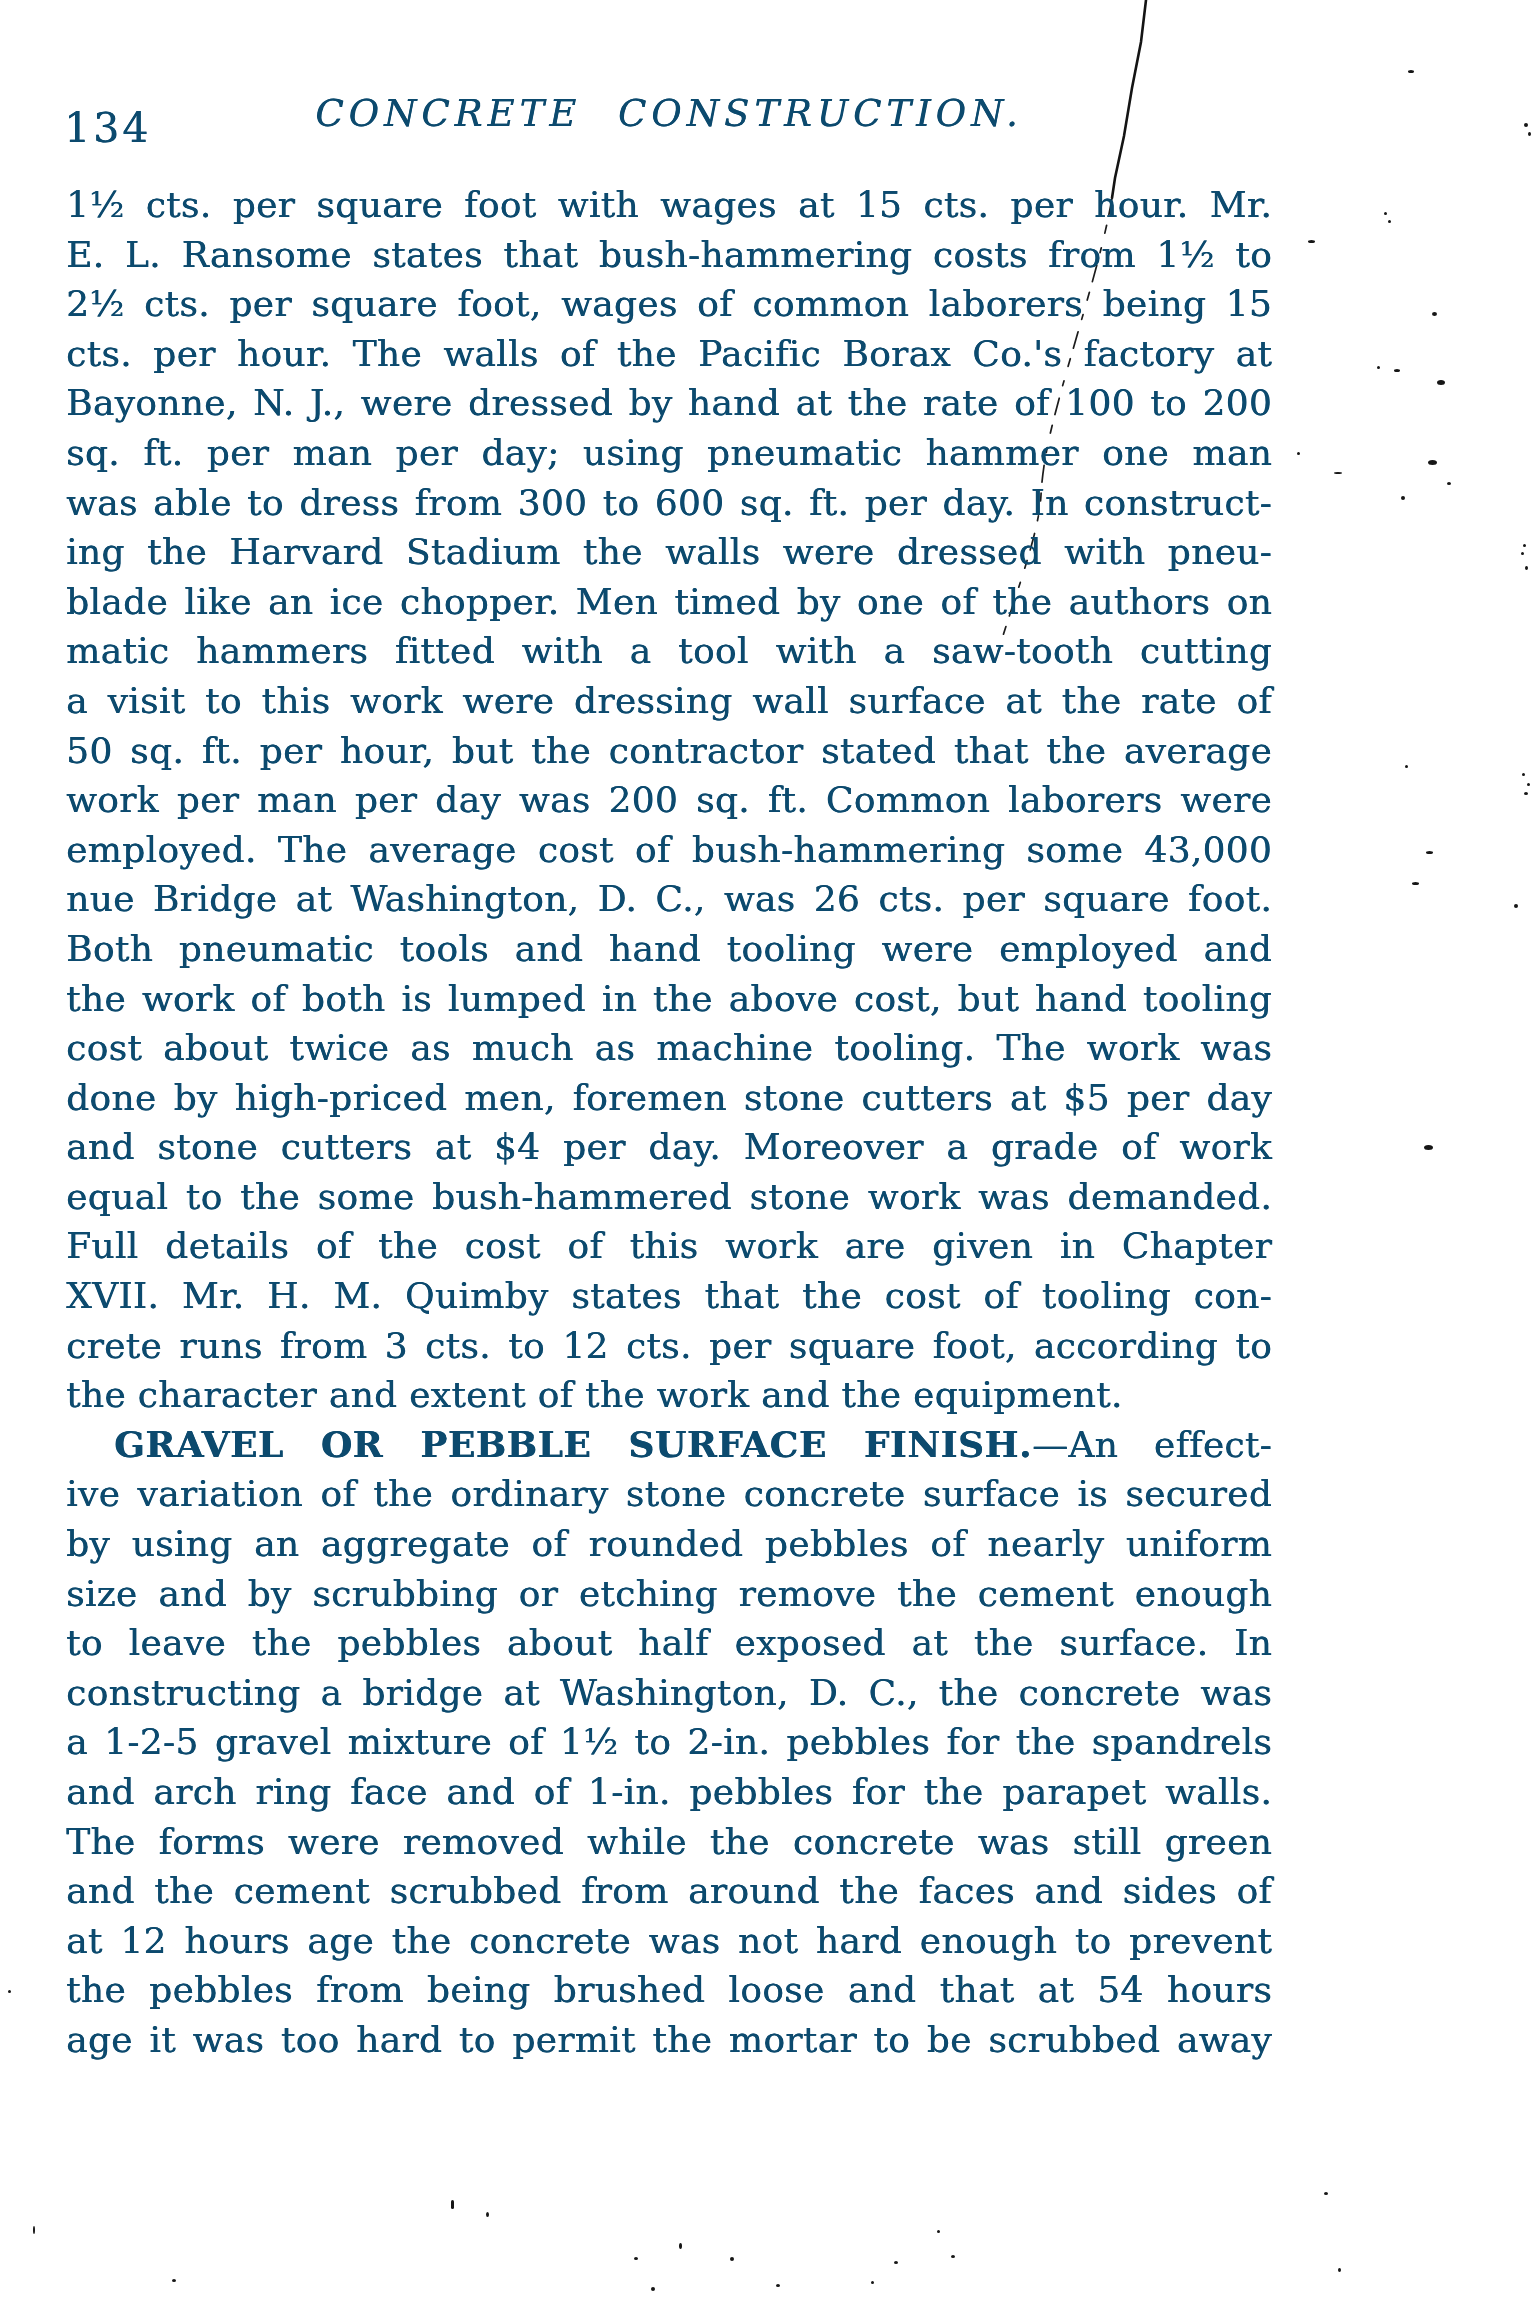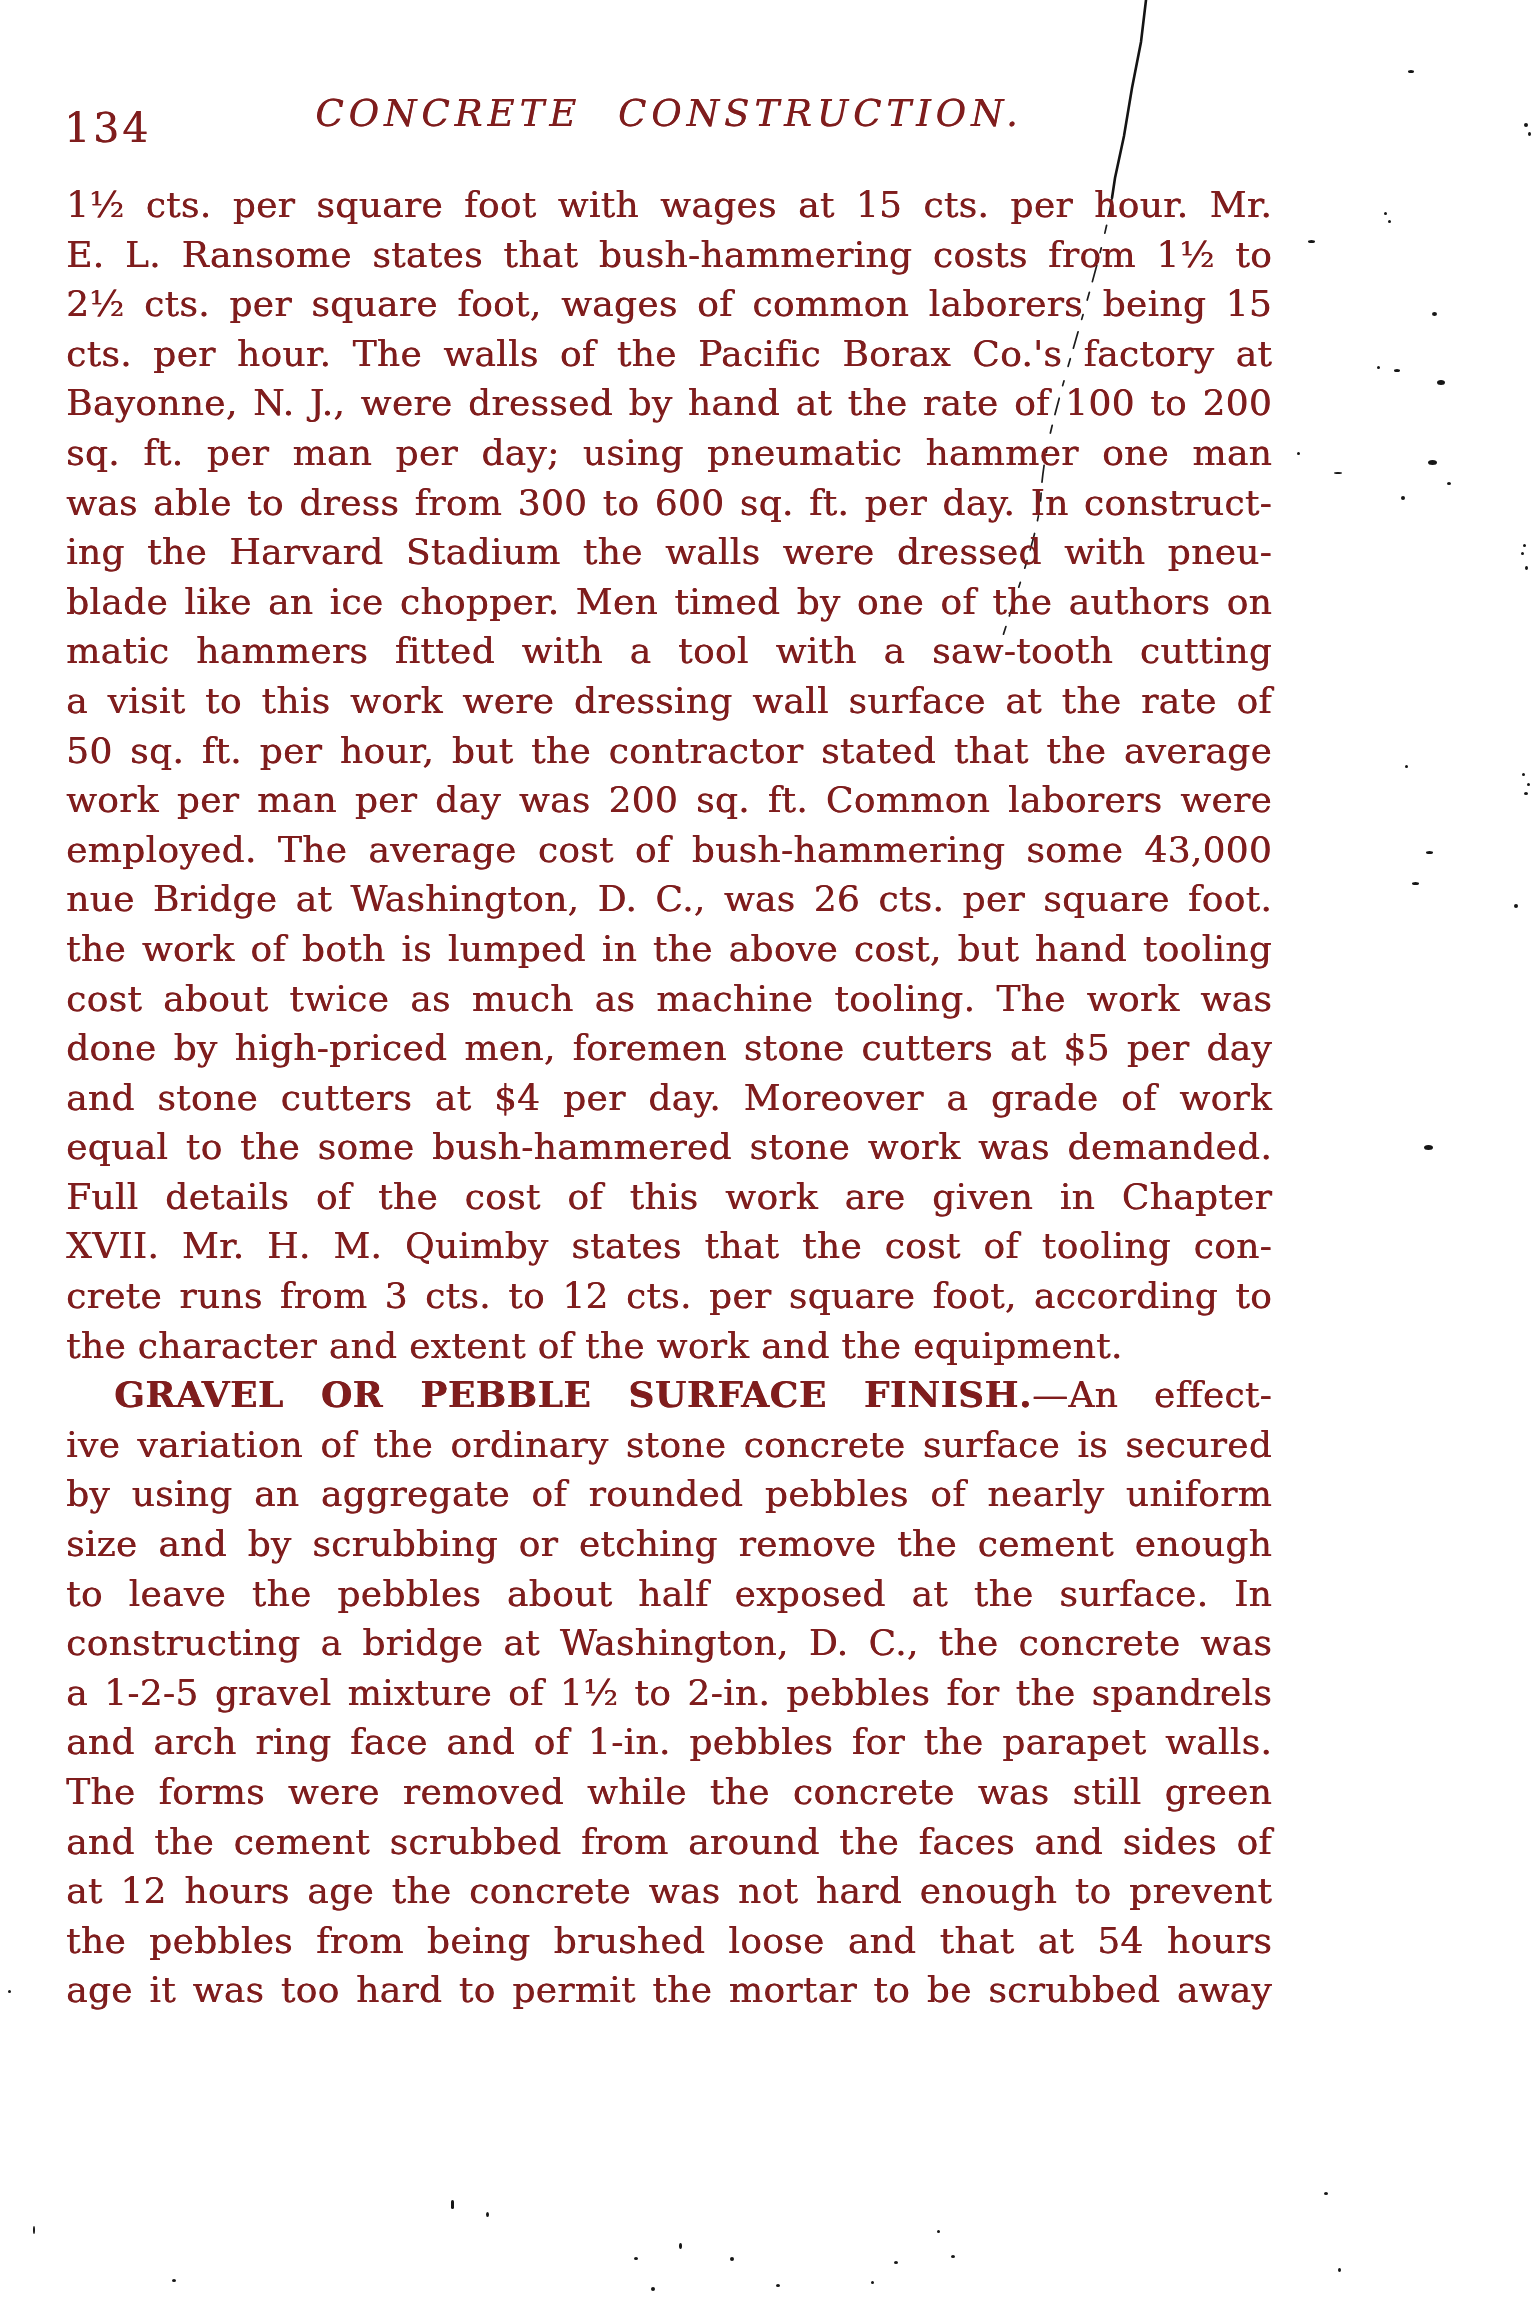--- a/index.html
+++ b/index.html
@@ -1,18 +1,18 @@
 <!DOCTYPE html>
 <html><head>
 <meta charset="utf-8">
 <style>
   html,body{margin:0;padding:0;background:#ffffff;}
   .page{
     position:relative;width:1531px;height:2297px;background:#ffffff;overflow:hidden;
-    font-family:"DejaVu Serif","Liberation Serif",serif;color:#7f1d1d;
+    font-family:"DejaVu Serif","Liberation Serif",serif;color:#0c4a6e;
   }
   .runhead{
     position:absolute;left:66px;top:92px;width:1206px;text-align:center;
     font-style:italic;font-size:37px;letter-spacing:5px;word-spacing:20px;
     text-shadow:0.4px 0 currentColor;white-space:nowrap;
   }
   .pagenum{
     position:absolute;left:64px;top:104px;font-size:41px;letter-spacing:3px;
     text-shadow:0.4px 0 currentColor;
   }
@@ -54,20 +54,21 @@
     <div class="ln">sq. ft. per man per day; using pneumatic hammer one man</div>
     <div class="ln">was able to dress from 300 to 600 sq. ft. per day. In construct-</div>
     <div class="ln">ing the Harvard Stadium the walls were dressed with pneu-</div>
     <div class="ln">blade like an ice chopper. Men timed by one of the authors on</div>
     <div class="ln">matic hammers fitted with a tool with a saw-tooth cutting</div>
     <div class="ln">a visit to this work were dressing wall surface at the rate of</div>
     <div class="ln">50 sq. ft. per hour, but the contractor stated that the average</div>
     <div class="ln">work per man per day was 200 sq. ft. Common laborers were</div>
     <div class="ln">employed. The average cost of bush-hammering some 43,000</div>
     <div class="ln">nue Bridge at Washington, D. C., was 26 cts. per square foot.</div>
+    <div class="ln">Both pneumatic tools and hand tooling were employed and</div>
     <div class="ln">the work of both is lumped in the above cost, but hand tooling</div>
     <div class="ln">cost about twice as much as machine tooling. The work was</div>
     <div class="ln">done by high-priced men, foremen stone cutters at $5 per day</div>
     <div class="ln">and stone cutters at $4 per day. Moreover a grade of work</div>
     <div class="ln">equal to the some bush-hammered stone work was demanded.</div>
     <div class="ln">Full details of the cost of this work are given in Chapter</div>
     <div class="ln">XVII. Mr. H. M. Quimby states that the cost of tooling con-</div>
     <div class="ln">crete runs from 3 cts. to 12 cts. per square foot, according to</div>
     <div class="ln pend">the character and extent of the work and the equipment.</div>
 

